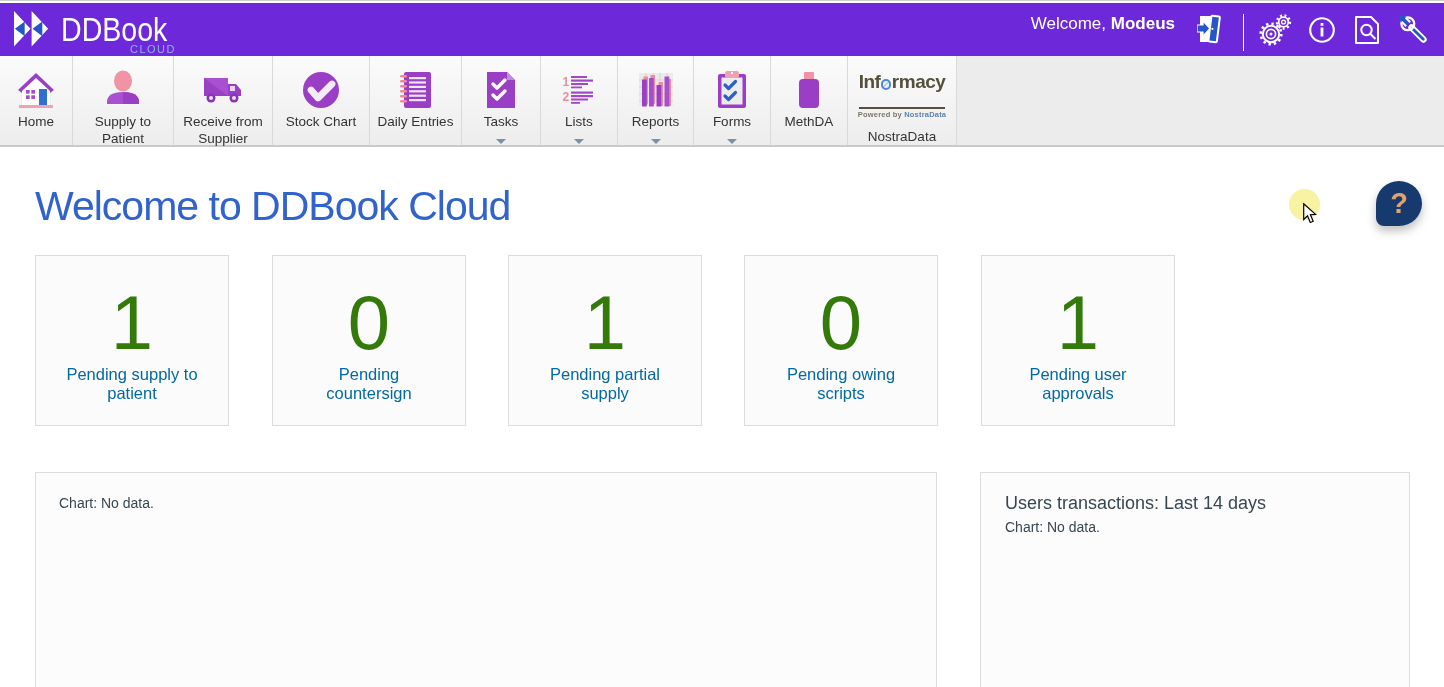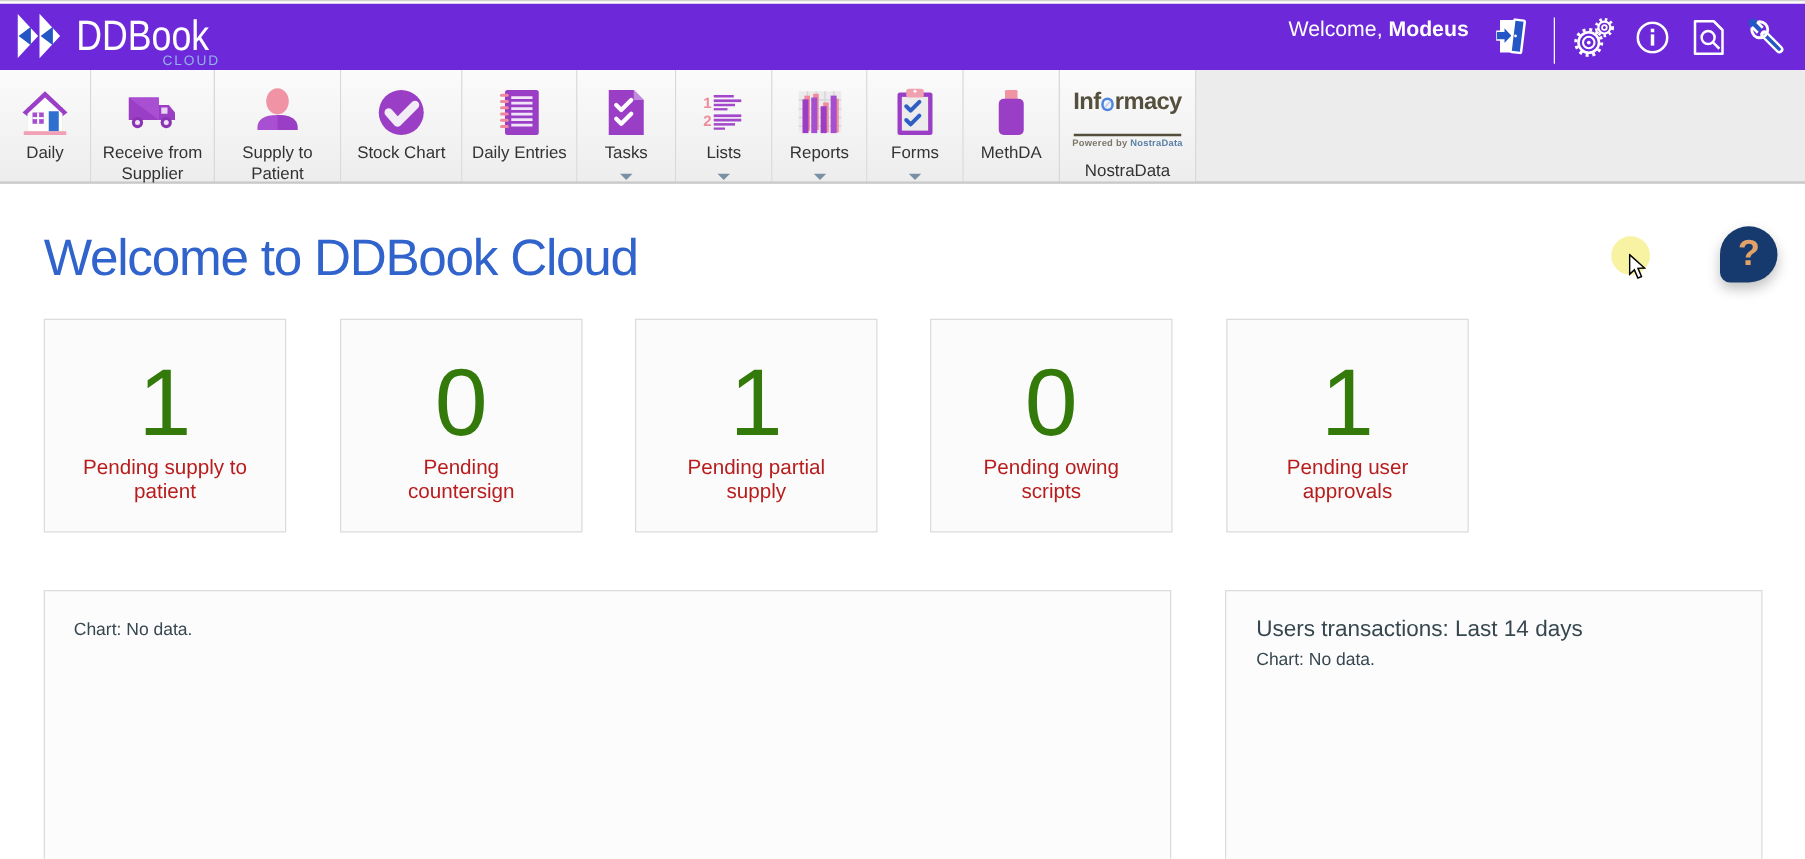--- a/index.html
+++ b/index.html
@@ -32,21 +32,21 @@
 .ycircle { position:absolute; left:1289px; top:189px; width:31px; height:31px; border-radius:50%; background:#f7f3a2; }
 .cursor { position:absolute; left:1303px; top:203px; }
 .help { position:absolute; left:1376px; top:181px; width:46px; height:45px; background:#173a6e;
   border-radius: 50% 50% 50% 8px; color:#e2a269; font-size:29px; font-weight:bold;
   display:flex; align-items:center; justify-content:center;
   box-shadow:0 5px 10px rgba(0,0,0,0.25); }
 .cards { position:absolute; left:35px; top:255px; width:1380px; }
 .card { position:absolute; top:0; width:194px; height:171px; background:#fbfbfb; border:1px solid #dcdcdc;
   text-align:center; }
 .card .num { font-size:76px; color:#337a0b; line-height:76px; margin-top:29px; }
-.card .lbl { font-size:16.5px; color:#b91c1c; line-height:18.5px; margin-top:4px; }
+.card .lbl { font-size:16.5px; color:#0369a1; line-height:18.5px; margin-top:4px; }
 .panel { position:absolute; background:#fcfcfc; border:1px solid #dcdcdc; }
 .p1 { left:35px; top:472px; width:902px; height:240px; }
 .p2 { left:980px; top:472px; width:430px; height:240px; }
 .nodata { font-size:14px; color:#37474f; }
 .p1 .nodata { margin:22px 0 0 23px; }
 .p2 h2 { font-size:18px; font-weight:400; color:#37474f; margin:19px 0 0 24px; line-height:22px; }
 .p2 .nodata { margin:5px 0 0 24px; }
 </style>
 </head>
 <body>
@@ -118,46 +118,46 @@
         <polygon points="22,8 36,21 36,35 8,35 8,21" fill="#fdfdfd"></polygon>
         <rect x="12" y="20" width="9" height="9" fill="#a44fd0"></rect>
         <g fill="#fdfdfd">
             <rect x="15.7" y="20" width="1.6" height="9"></rect>
             <rect x="12" y="23.7" width="9" height="1.6"></rect>
           </g>
         <rect x="25" y="19" width="8" height="16" fill="#2f6fd0"></rect>
         <rect x="5" y="35" width="34" height="3" fill="#f2a0b5"></rect>
       </svg>
     </div>
-    <div class="tlabel">Daily</div>
+    <div class="tlabel">Home</div>
+  </div>
+  <div class="tbtn" style="width:101px">
+    <div class="ticon">
+      <svg width="40" height="40" viewBox="0 0 40 40">
+        <ellipse cx="20" cy="11" rx="9" ry="10.5" fill="#ef93a5"></ellipse>
+        <path d="M4,32 q0,-10 16,-10 q16,0 16,10 l0,2 l-32,0 z" fill="#a94fd2"></path>
+        <path d="M20,22 q16,0 16,10 l0,2 l-16,0 z" fill="#9b3ec6"></path>
+      </svg>
+    </div>
+    <div class="tlabel">Supply to<br>Patient</div>
   </div>
   <div class="tbtn" style="width:99px">
     <div class="ticon">
       <svg width="44" height="36" viewBox="0 0 44 36">
         <rect x="3" y="6" width="24" height="18" fill="#9b3ec6"></rect>
         <polygon points="3,6 27,6 27,24" fill="#a94fd2"></polygon>
         <path d="M27,12 h8 l5,6 v6 h-13 z" fill="#9b3ec6"></path>
         <rect x="29" y="14" width="5" height="5" fill="#e8d5f2"></rect>
         <circle cx="10" cy="26" r="4.5" fill="#8a34b4"></circle>
           <circle cx="10" cy="26" r="2" fill="#f0e2f8"></circle>
         <circle cx="33" cy="26" r="4.5" fill="#8a34b4"></circle>
           <circle cx="33" cy="26" r="2" fill="#f0e2f8"></circle>
       </svg>
     </div>
     <div class="tlabel">Receive from<br>Supplier</div>
-  </div>
-  <div class="tbtn" style="width:101px">
-    <div class="ticon">
-      <svg width="40" height="40" viewBox="0 0 40 40">
-        <ellipse cx="20" cy="11" rx="9" ry="10.5" fill="#ef93a5"></ellipse>
-        <path d="M4,32 q0,-10 16,-10 q16,0 16,10 l0,2 l-32,0 z" fill="#a94fd2"></path>
-        <path d="M20,22 q16,0 16,10 l0,2 l-16,0 z" fill="#9b3ec6"></path>
-      </svg>
-    </div>
-    <div class="tlabel">Supply to<br>Patient</div>
   </div>
   <div class="tbtn" style="width:97px">
     <div class="ticon">
       <svg width="40" height="40" viewBox="0 0 40 40">
         <circle cx="20" cy="20" r="18" fill="#9b3ec6"></circle>
         <path d="M10,20 l7,8 l14,-14" fill="none" stroke="#f2ecf7" stroke-width="6.8" stroke-linecap="round" stroke-linejoin="round"></path>
       </svg>
     </div>
     <div class="tlabel">Stock Chart</div>
   </div>

